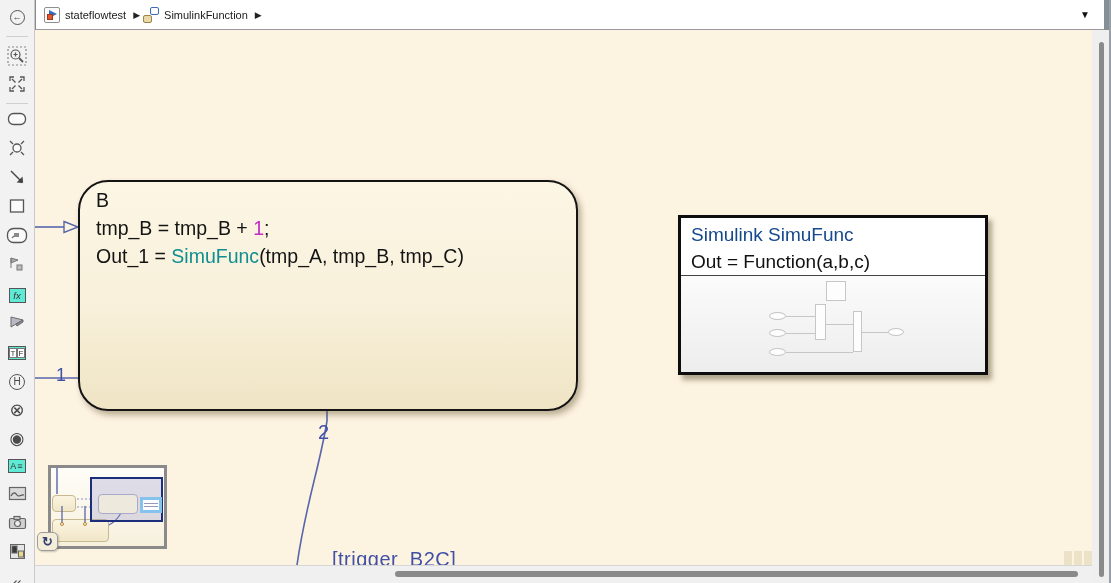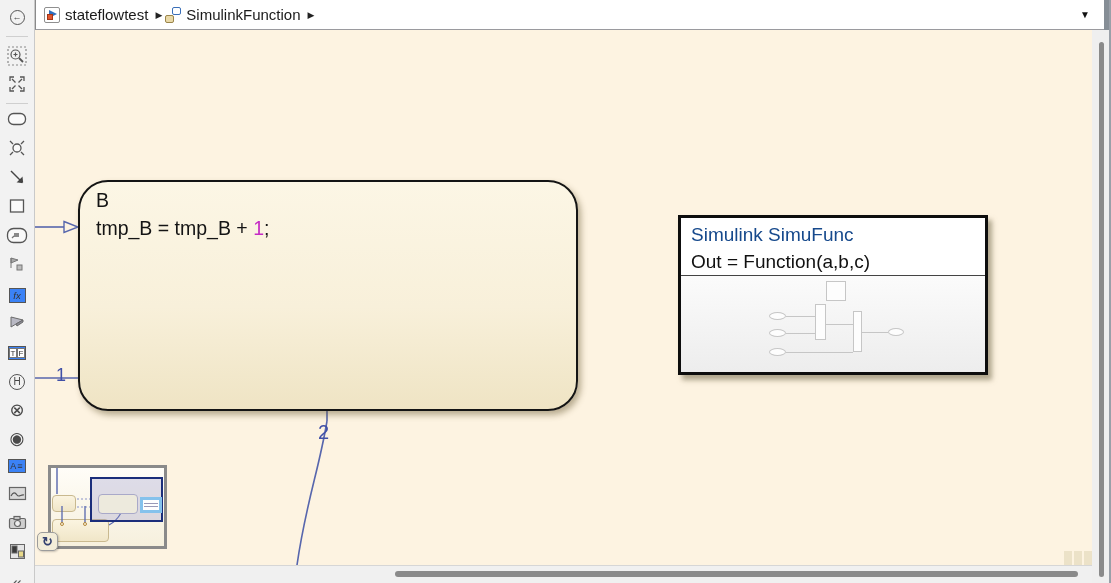--- a/index.html
+++ b/index.html
@@ -10,29 +10,29 @@
 
   
   #toolbar { position:absolute; left:0; top:0; width:35px; height:583px;
     background:#F2F2F2; border-right:1px solid #C9C9C9; z-index:30;
     display:flex; flex-direction:column; align-items:center; }
   .tb-btn { width:22px; height:22px; display:flex; align-items:center; justify-content:center;
     flex:0 0 auto; color:#4A4A4A; }
   .tb-divider { width:22px; height:0; border-top:1px solid #CFCFCF; margin:6px 0; flex:0 0 auto; }
   .circ { width:15px; height:15px; border:1.4px solid #555; border-radius:50%;
     display:flex; align-items:center; justify-content:center; font-size:9px; line-height:1; color:#444; }
-  .boxed { border:1.2px solid #555; background:#3b82f6; display:flex; align-items:center;
+  .boxed { border:1.2px solid #555; background:#5eead4; display:flex; align-items:center;
     justify-content:center; font-size:9px; color:#333; }
   .tb-glyph { font-size:16px; color:#4A4A4A; line-height:1; }
 
   
   #topbar { position:absolute; left:35px; top:0; width:1069px; height:30px; background:#FFFFFF;
     border-bottom:1px solid #9A9A9E; border-left:1px solid #8A8A8A; z-index:25;
     display:flex; align-items:center; padding:0 8px; }
-  .crumb-label { font-size:15px; color:#1A1A1A; margin:0 4px 0 5px; }
+  .crumb-label { font-size:11px; color:#1A1A1A; margin:0 4px 0 5px; }
   .crumb-sep { font-size:9px; color:#222; margin:0 3px; }
   .icon16 { position:relative; width:16px; height:16px; flex:0 0 auto; }
   #mdl-icon { background:#FFF; border:1px solid #8F8F8F; border-radius:2px; }
   #mdl-icon .tri { position:absolute; right:2px; top:2px; width:0; height:0;
     border-left:8px solid #2F6FBE; border-top:4px solid transparent; border-bottom:4px solid transparent; }
   #mdl-icon .sq { position:absolute; left:2px; bottom:2px; width:6px; height:6px;
     background:#E2572E; border:1px solid #A33518; }
   #chart-icon .r1 { position:absolute; right:0; top:0; width:9px; height:8px;
     border:1.4px solid #3A6FB8; border-radius:2px; background:#FFF; }
   #chart-icon .r2 { position:absolute; left:0; bottom:0; width:9px; height:8px;
@@ -275,25 +275,27 @@
       <path d="M0,348 H49" stroke="#5766AD" stroke-width="1.6" fill="none"></path>
 
       <path d="M292,381 V391" stroke="#5766AD" stroke-width="1.6" fill="none"></path>
       <path d="M292,391 C284,440 271,472 262,535" stroke="#5766AD" stroke-width="1.6" fill="none"></path>
     </svg>
 
     <div id="state-b">
       <div id="state-b-text">
         <div>B</div>
         <div><span>tmp_B = tmp_B + </span><span class="kw-num">1</span><span>;</span></div>
+        <div><span>Out_1 = </span><span class="kw-fn">SimuFunc</span><span>(tmp_A, tmp_B, tmp_C)</span></div>
       </div>
     </div>
 
     <span class="t-label" id="t1-label">1</span>
     <span class="t-label" id="t2-label">2</span>
+    <span class="t-label" id="t2-cond">[trigger_B2C]</span>
 
     <div id="simfunc">
       <div id="simfunc-title">Simulink SimuFunc</div>
       <div id="simfunc-sig">Out = Function(a,b,c)</div>
       <div id="simfunc-divider"></div>
       <div id="simfunc-preview">
         <span class="pv" style="left:145px; top:5px; width:20px; height:20px;"></span>
         <span class="pv pv-oval" style="left:88px; top:36px; width:17px; height:8px;"></span>
         <span class="pv pv-oval" style="left:88px; top:53px; width:17px; height:8px;"></span>
         <span class="pv pv-oval" style="left:88px; top:72px; width:17px; height:8px;"></span>

